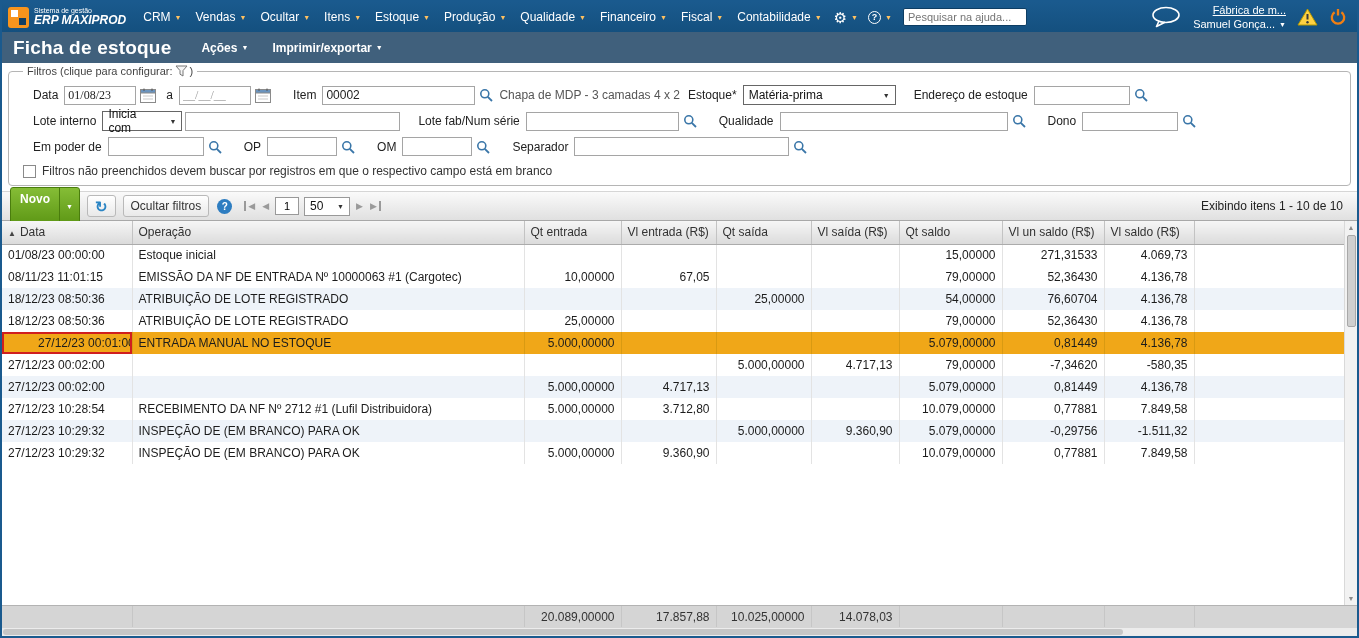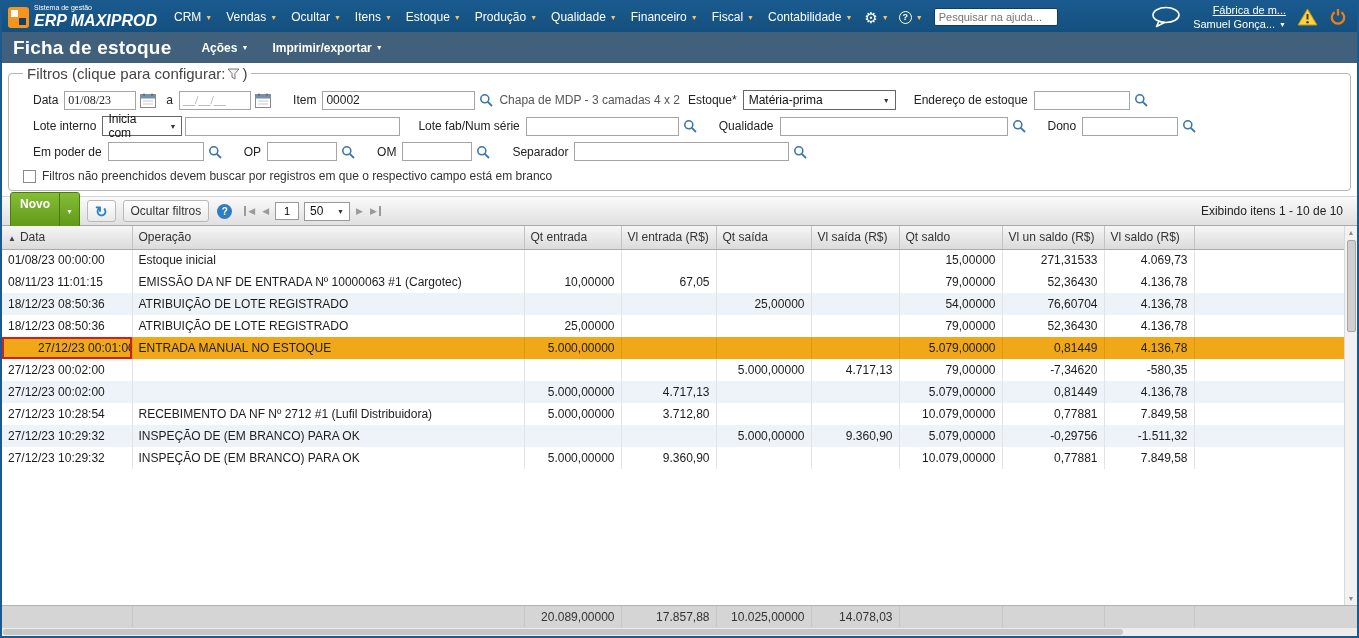--- a/index.html
+++ b/index.html
@@ -8,21 +8,21 @@
   .app{width:1359px;height:638px;border:2px solid var(--topnav,#175a8c);display:flex;flex-direction:column;background:#fff;}
 
   
   .topnav{flex:0 0 30px;height:30px;background:linear-gradient(var(--topnav,#1a5f95),#14507f);display:flex;align-items:center;color:#fff;padding:0 6px;white-space:nowrap;}
   .logo{display:flex;align-items:center;gap:5px;margin-right:10px;cursor:pointer;}
   .logo-icon{width:21px;height:21px;border-radius:3px;background:#f7941d;position:relative;overflow:hidden;flex:0 0 21px;}
   .logo-icon::before{content:"";position:absolute;left:3px;top:3px;width:7px;height:7px;background:#fff;}
   .logo-icon::after{content:"";position:absolute;right:3px;bottom:3px;width:7px;height:7px;background:#123f63;}
   .logo-text{line-height:1.1;}
   .logo-line1{font-size:7px;}
-  .logo-line2{font-size:16px;font-weight:bold;font-style:italic;}
+  .logo-line2{font-size:12px;font-weight:bold;font-style:italic;}
   .menus{display:flex;align-items:center;}
   .menu-item{display:flex;align-items:center;padding:0 7px;cursor:pointer;font-size:12px;}
   .caret{font-size:7px;color:var(--caret-orange,#ffc261);margin-left:4px;}
   .nav-iconbtn{display:flex;align-items:center;padding:0 5px;cursor:pointer;}
   .gear-glyph{font-size:15px;line-height:1;}
   .help-circle{width:13px;height:13px;border:1px solid #fff;border-radius:50%;font-size:9px;display:flex;align-items:center;justify-content:center;font-weight:bold;}
   .nav-search{width:124px;height:18px;font-size:11px;border:1px solid #0d3d63;border-radius:2px;padding:0 4px;margin-left:6px;font-family:inherit;color:#333;}
   .nav-right{margin-left:auto;display:flex;align-items:center;gap:11px;padding-right:4px;}
   .account{text-align:right;font-size:11px;line-height:1.3;}
   .account-link{text-decoration:underline;cursor:pointer;display:block;}
@@ -30,21 +30,21 @@
 
   
   .titlebar{flex:0 0 31px;height:31px;background:var(--titlebar,#40607c);display:flex;align-items:center;color:#fff;padding:0 11px;}
   .page-title{font-size:19px;font-weight:bold;margin-right:30px;letter-spacing:.2px;}
   .tb-menu{display:flex;align-items:center;font-weight:bold;font-size:12px;margin-right:24px;cursor:pointer;}
   .tb-menu .caret{color:#fff;}
 
   
   .filters{background:#fff;padding:2px 6px 5px;flex:0 0 auto;}
   .filters fieldset{border:1px solid #b5b5b5;border-radius:4px;padding:2px 12px 7px;}
-  .filters legend{font-size:15px;color:#444;padding:0 4px;margin-left:2px;display:flex;align-items:center;gap:2px;cursor:pointer;}
+  .filters legend{font-size:11px;color:#444;padding:0 4px;margin-left:2px;display:flex;align-items:center;gap:2px;cursor:pointer;}
   .frow{display:flex;align-items:center;margin-top:6px;}
   .frow.indent{padding-left:12px;}
   .flabel{color:#222;margin-right:6px;white-space:nowrap;}
   .ml{margin-left:18px;}
   .fin{height:19px;border:1px solid #a5a5a5;font-size:12px;padding:0 3px;font-family:inherit;color:#222;}
   .fin.masked{color:#999;}
   .icon-btn{display:inline-flex;align-items:center;margin:0 4px;cursor:pointer;}
   .item-desc{color:#555;margin:0 8px 0 2px;white-space:nowrap;}
   .fselect{height:20px;border:1px solid #666;background:#fff;display:inline-flex;align-items:center;justify-content:space-between;padding:0 5px;cursor:pointer;color:#111;}
   .sel-caret{font-size:7px;color:#333;margin-left:8px;}

